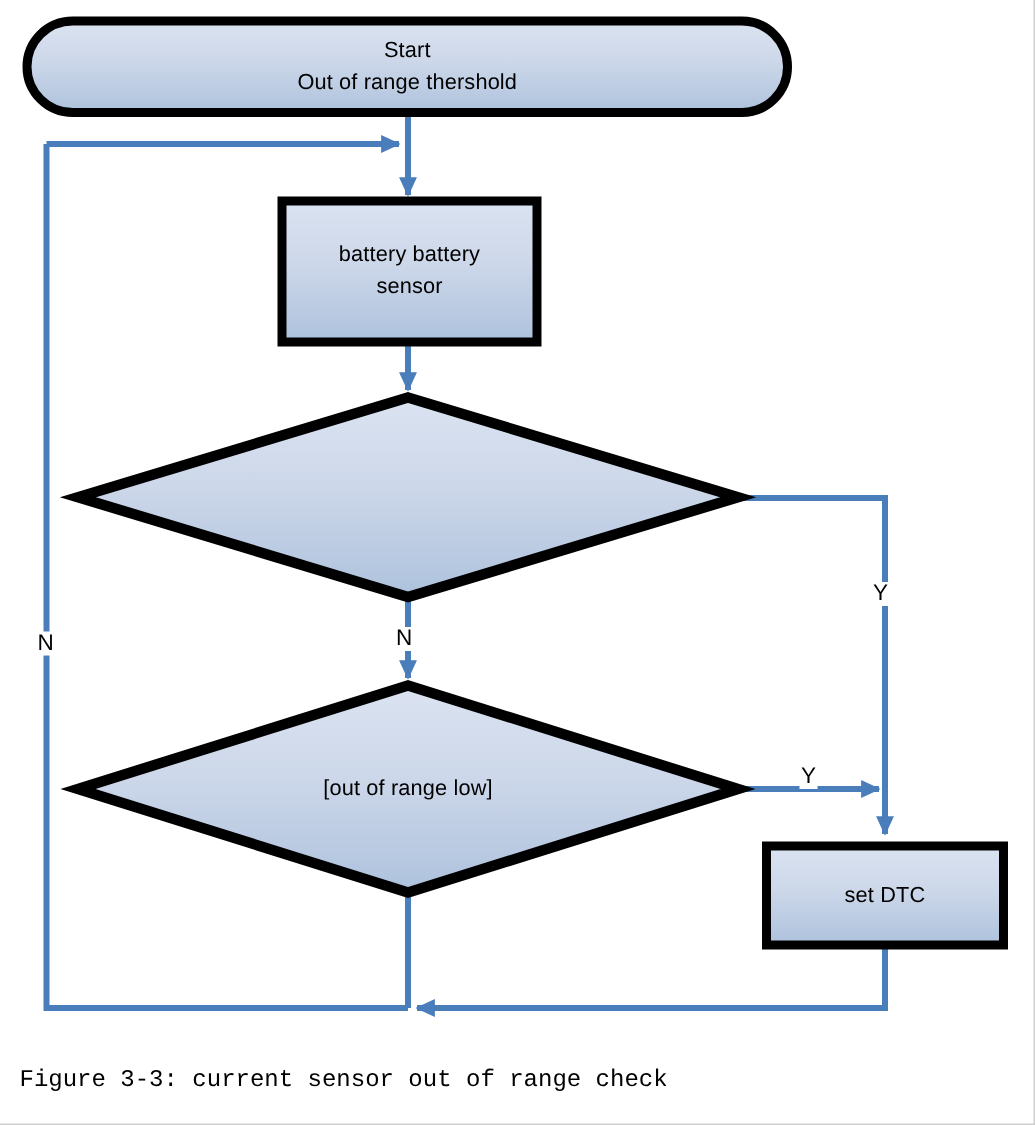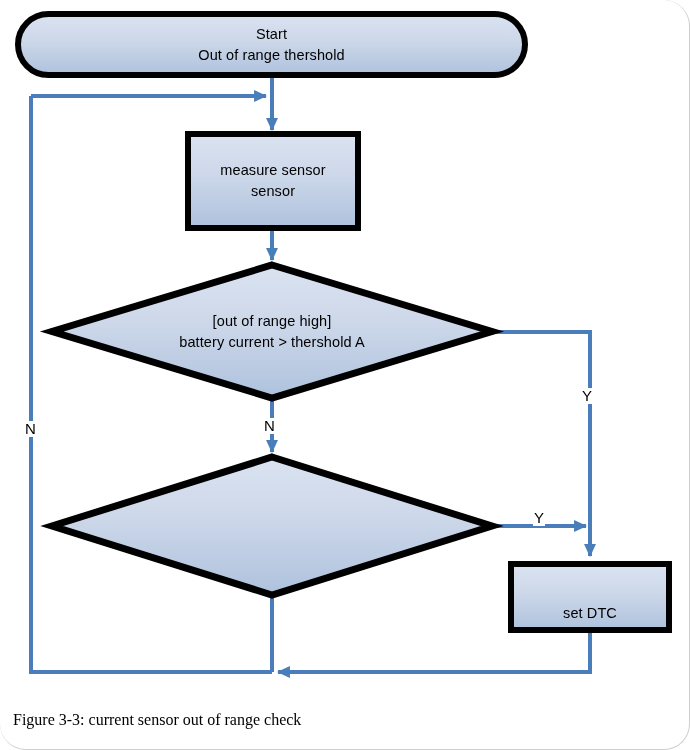--- a/index.html
+++ b/index.html
@@ -12,21 +12,20 @@
   }
   #page {
     position: relative;
     width: 690px;
     height: 750px;
     background: #ffffff;
     overflow: hidden;
     border-right: 1px solid #cfcfcf;
     border-bottom: 1px solid #cfcfcf;
     box-sizing: border-box;
-    border-radius: 26px;
   }
   #flow-svg {
     position: absolute;
     left: 0;
     top: 0;
     width: 690px;
     height: 700px;
     display: block;
   }
   .node-label {
@@ -51,21 +50,21 @@
     font-size: 15px;
     line-height: 16px;
     background: #ffffff;
     padding: 0 1px;
   }
   .caption {
     position: absolute;
     left: 13px;
     top: 710px;
     color: #000000;
-    font-family: Liberation Serif, serif;
+    font-family: Liberation Mono, monospace;
     font-size: 16px;
     line-height: 20px;
     white-space: nowrap;
   }
 </style>
 </head>
 <body>
 
 <div id="page">
 
@@ -115,33 +114,30 @@
 
     <rect x="511" y="564" width="158" height="66" fill="url(#shapeGrad)" stroke="#000000" stroke-width="6"></rect>
   </svg>
 
   <div class="node-label" style="left:18px; top:14px; width:507px; height:61px;">
     <span>Start</span>
     <span>Out of range thershold</span>
   </div>
 
   <div class="node-label" style="left:188px; top:134px; width:170px; height:94px;">
-    <span>measure sensor</span>
+    <span>battery battery</span>
     <span>sensor</span>
   </div>
 
-  <div class="node-label" style="left:92px; top:296px; width:360px; height:72px;">
-    <span>[out of range high]</span>
-    <span>battery current &gt; thershold A</span>
+
+  <div class="node-label" style="left:92px; top:490px; width:360px; height:72px;">
+    <span>[out of range low]</span>
   </div>
 
-  <div class="node-label" style="left:92px; top:490px; width:360px; height:72px;">
-  </div>
-
-  <div class="node-label" style="left:511px; top:580px; width:158px; height:66px;">
+  <div class="node-label" style="left:511px; top:564px; width:158px; height:66px;">
     <span>set DTC</span>
   </div>
 
   <div class="edge-label" style="left:24px; top:421px;">N</div>
 
   <div class="edge-label" style="left:263px; top:418px;">N</div>
 
   <div class="edge-label" style="left:581px; top:388px;">Y</div>
 
   <div class="edge-label" style="left:533px; top:510px;">Y</div>

